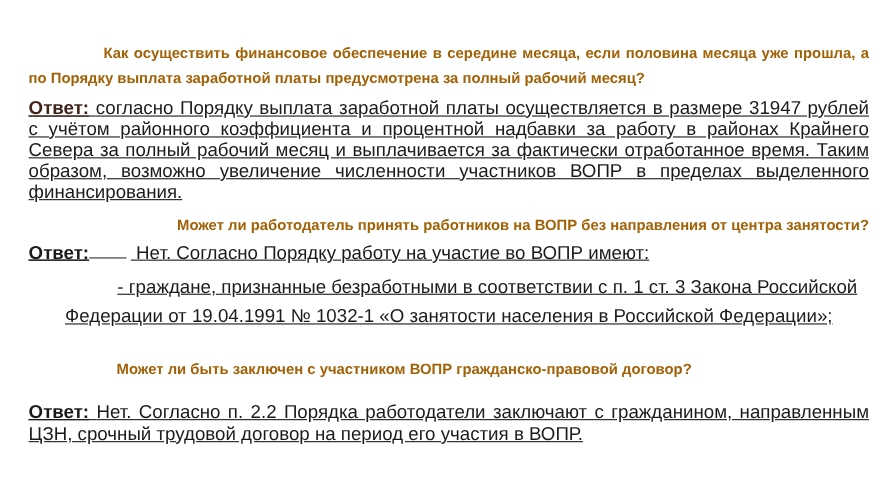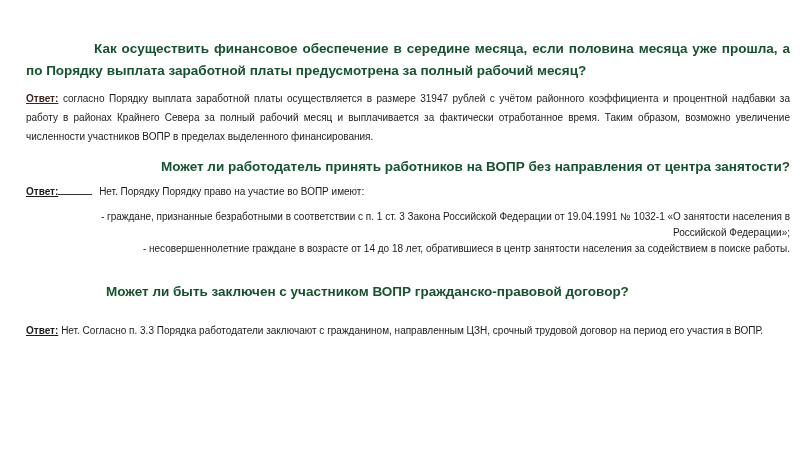--- a/index.html
+++ b/index.html
@@ -8,79 +8,79 @@
     width:800px;height:450px;
     background:#ffffff;
     box-sizing:border-box;
     padding:38px 10px 0 26px;
     font-family:"Liberation Sans", sans-serif;
     color:#1b1b1b;
     overflow:hidden;
   }
   p{margin:0;}
   .question{
-    color:#14532d;
+    color:#a16207;
     font-weight:bold;
     font-size:13.5px;
     line-height:22px;
     text-align:justify;
   }
   .q-first{ text-indent:68px; }
   .q-indent-70{ padding-left:70px; text-align:right; margin-top:10px; }
   .q-indent-80{ padding-left:80px; text-align:left; margin-top:24px; }
   .answer{
-    font-size:10px;
+    font-size:17px;
     line-height:19px;
     text-align:justify;
     margin-top:7px;
+    text-decoration:underline;
   }
   .answer-2{ line-height:20px; margin-top:4px; text-align:left; }
   .answer-3{ line-height:20px; margin-top:18px; }
   .answer-label{
     font-weight:bold;
     text-decoration:underline;
     color:#1b1b1b;
     white-space:pre;
   }
   .answer-label-warm{ color:#42231a; }
   .blank-underline{
     display:inline-block;
     width:34px;
     height:12px;
     border-bottom:1.4px solid #333;
     margin-right:4px;
   }
   .bullet{
     text-indent:70px;
-    line-height:16px;
-    text-align:right;
+    line-height:27px;
+    text-align:center;
   }
 </style>
 </head>
 <body>
 
 <div class="page">
 
   <p class="question q-first">Как осуществить финансовое обеспечение в середине месяца, если половина месяца уже прошла, а по Порядку  выплата заработной платы предусмотрена за полный рабочий месяц?</p>
 
   <p class="answer">
     <span class="answer-label answer-label-warm">Ответ:</span>
     <span>согласно Порядку выплата заработной платы осуществляется в размере 31947  рублей с учётом районного коэффициента и процентной надбавки за работу в районах Крайнего Севера за полный рабочий месяц и выплачивается за фактически отработанное время. Таким образом, возможно увеличение численности участников ВОПР в пределах выделенного финансирования.</span>
   </p>
 
   <p class="question q-indent-70">Может ли работодатель принять работников на ВОПР без направления от центра занятости?</p>
 
   <p class="answer answer-2">
     <span class="answer-label">Ответ:</span><span class="blank-underline"></span>
-    <span>Нет. Порядку Порядку право на участие во ВОПР имеют:</span>
+    <span>Нет. Согласно Порядку работу на участие во ВОПР имеют:</span>
   </p>
 
   <p class="answer bullet">- граждане, признанные безработными в соответствии с п. 1 ст. 3 Закона Российской Федерации от 19.04.1991 № 1032-1 «О занятости населения в Российской Федерации»;</p>
-  <p class="answer bullet" style="margin-top:0;">- несовершеннолетние граждане в возрасте от 14 до 18 лет, обратившиеся в центр занятости населения за содействием в поиске работы.</p>
 
   <p class="question q-indent-80">Может ли быть заключен с участником ВОПР  гражданско-правовой договор?</p>
 
   <p class="answer answer-3">
     <span class="answer-label">Ответ:</span>
-    <span>Нет. Согласно п. 3.3 Порядка работодатели заключают с гражданином, направленным ЦЗН, срочный трудовой договор на период его участия в ВОПР.</span>
+    <span>Нет. Согласно п. 2.2 Порядка работодатели заключают с гражданином, направленным ЦЗН, срочный трудовой договор на период его участия в ВОПР.</span>
   </p>
 
 </div>
 
 </body></html>

